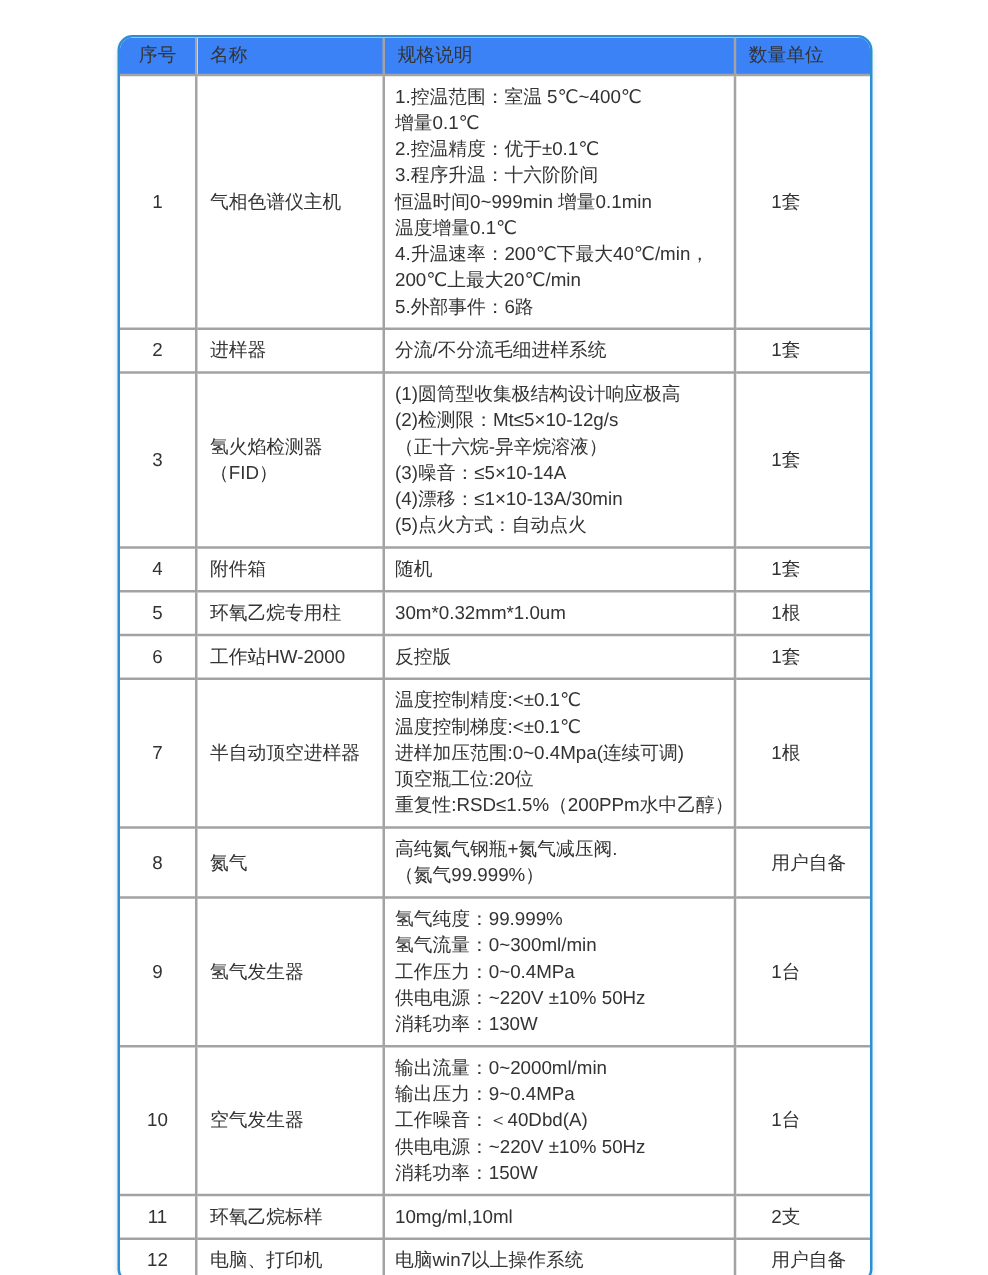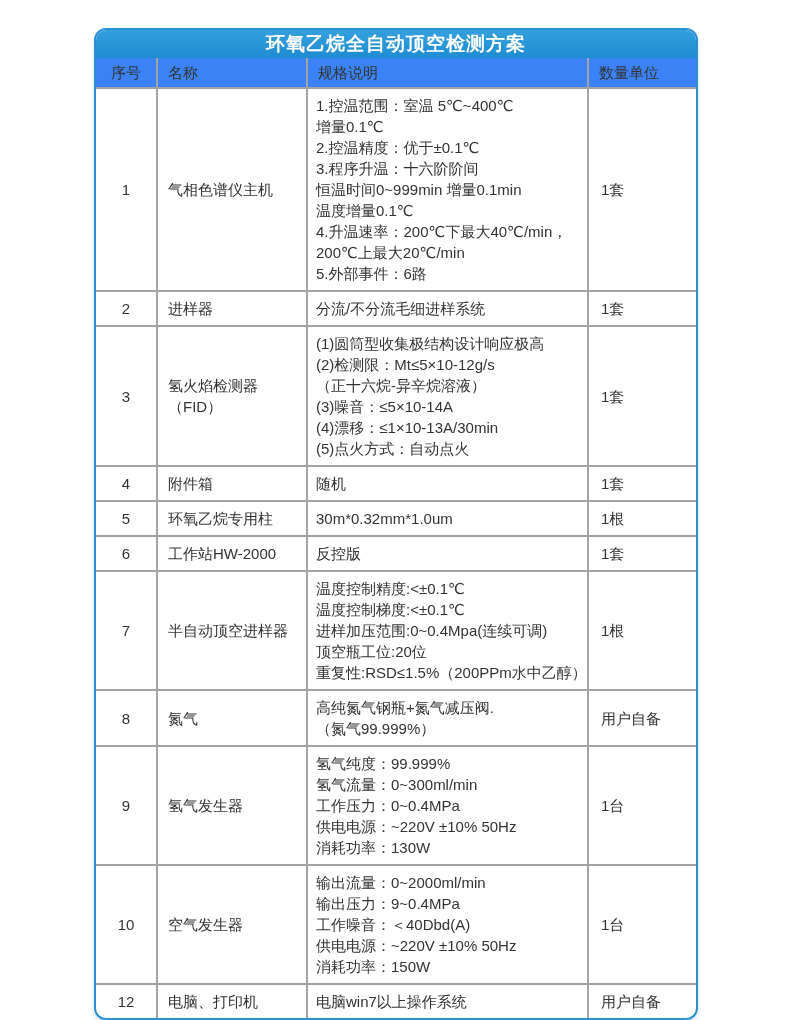--- a/index.html
+++ b/index.html
@@ -35,28 +35,27 @@
     overflow:hidden;
   }
   th{font-weight:normal;text-align:left;height:21px;padding:4px 10px;background:#3b82f6;}
   th:first-child,td.cell-no{text-align:center;}
   th:first-child,td:first-child{border-left:none;}
   th:last-child,td:last-child{border-right:none;}
   thead th{border-top:none;}
   tbody tr:last-child td{border-bottom:none;}
   td.cell-name{padding-left:10px;}
   td.cell-spec{padding:6px 6px 6px 8px;}
-  td.cell-qty{padding-left:12px;}
+  td.cell-qty{padding-left:28px;}
   .spec-line{white-space:nowrap;}
 </style>
 </head>
 <body>
 
 <div class="panel">
-  <div class="title-bar">环氧乙烷全自动顶空检测方案</div>
   <table>
     <colgroup>
       <col class="c-no">
         <col class="c-name">
         <col class="c-spec">
         <col class="c-qty">
     </colgroup>
     <thead>
       <tr>
         <th>序号</th>
@@ -175,20 +174,28 @@
     <td class="cell-spec">
             <div class="spec-line">输出流量：0~2000ml/min</div>
             <div class="spec-line">输出压力：9~0.4MPa</div>
             <div class="spec-line">工作噪音：＜40Dbd(A)</div>
             <div class="spec-line">供电电源：~220V ±10% 50Hz</div>
             <div class="spec-line">消耗功率：150W</div>
           </td>
     <td class="cell-qty">1台</td>
   </tr>
 
+  <tr>
+    <td class="cell-no">11</td>
+    <td class="cell-name">环氧乙烷标样</td>
+    <td class="cell-spec">
+            <div class="spec-line">10mg/ml,10ml</div>
+          </td>
+    <td class="cell-qty">2支</td>
+  </tr>
 
   <tr>
     <td class="cell-no">12</td>
     <td class="cell-name">电脑、打印机</td>
     <td class="cell-spec">
             <div class="spec-line">电脑win7以上操作系统</div>
           </td>
     <td class="cell-qty">用户自备</td>
   </tr>
 </tbody>

